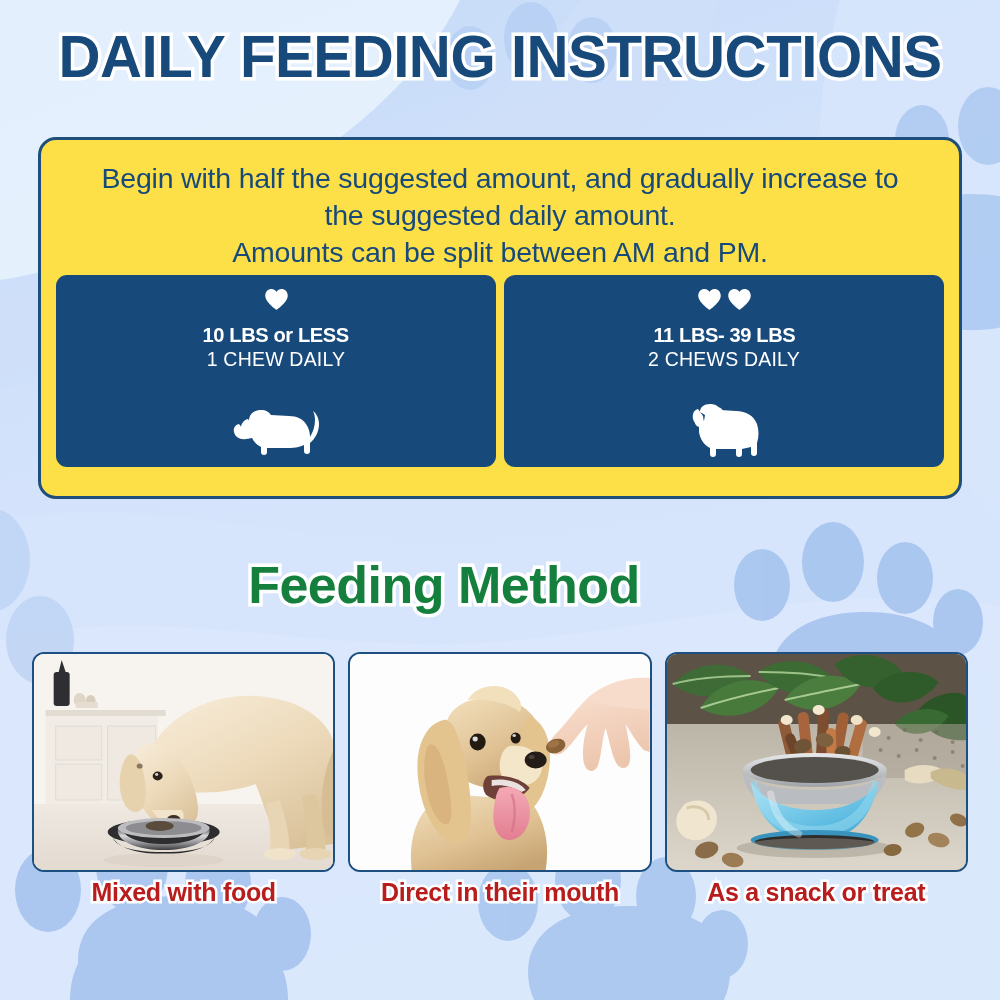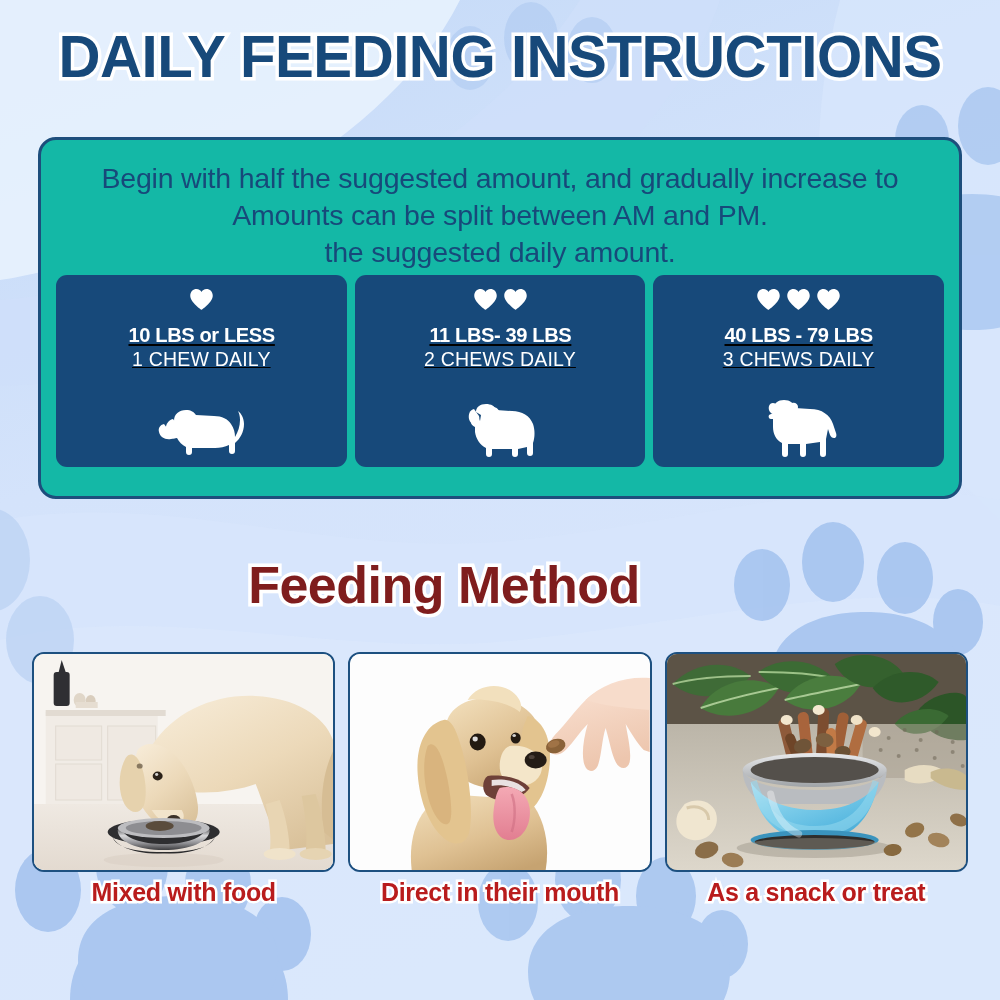--- a/index.html
+++ b/index.html
@@ -21,33 +21,33 @@
     font-size:60px; font-weight:bold; letter-spacing:-0.5px;
     color:#17497a;
     transform:scaleX(0.97);
     -webkit-text-stroke:7px #ffffff;
     paint-order:stroke fill;
   }
 
   
   .panel{
     position:absolute; left:38px; top:137px; width:924px; height:362px;
-    background:#14b8a6; border:3px solid #1d4e7c; border-radius:18px;
+    background:#fde047; border:3px solid #1d4e7c; border-radius:18px;
     z-index:4;
   }
   .panel-text{
     position:absolute; left:0; top:20px; width:100%;
     text-align:center; color:#17497a;
     font-size:28.5px; line-height:37px; letter-spacing:-0.2px;
   }
 
   
   .cards{
     position:absolute; left:15px; top:135px; right:15px;
-    display:flex; gap:8px;text-decoration:underline;
+    display:flex; gap:8px;
   }
   .wcard{
     flex:1 1 0; height:192px;
     background:#17497a; border-radius:11px;
     display:flex; flex-direction:column; align-items:center;
     padding-top:9px; position:relative;
   }
   .hearts{ display:flex; gap:5px; height:30px; align-items:center; }
   .heart{ width:25px; height:25px; fill:#ffffff; display:block; }
   .wtitle{
@@ -58,21 +58,21 @@
   .wsub{
     color:#ffffff; font-size:19.5px; margin-top:1px;
     letter-spacing:0.2px; white-space:nowrap;
   }
   .dog{ position:absolute; bottom:8px; left:50%; transform:translateX(-50%); }
   .dog svg{ display:block; fill:#ffffff; }
 
   
   .section-title{
     position:absolute; top:555px; left:0; width:888px; text-align:center;
-    z-index:5; font-size:52px; font-weight:bold; color:#7f1d1d;
+    z-index:5; font-size:52px; font-weight:bold; color:#15803d;
     letter-spacing:-0.5px;
     -webkit-text-stroke:7px #ffffff;
     paint-order:stroke fill;
   }
 
   
   .photos{
     position:absolute; left:32px; top:652px; width:936px; height:220px;
     display:flex; gap:13px; z-index:5;
   }
@@ -160,22 +160,22 @@
     <ellipse cx="40" cy="640" rx="34" ry="44"></ellipse>
   </g>
 </svg>
 
 <div class="page-title">DAILY FEEDING INSTRUCTIONS</div>
 
 <div class="panel">
 
   <div class="panel-text">
     <div>Begin with half the suggested amount, and gradually increase to</div>
+    <div>the suggested daily amount.</div>
     <div>Amounts can be split between AM and PM.</div>
-    <div>the suggested daily amount.</div>
   </div>
 
   <div class="cards">
 
     <div class="wcard">
       <div class="hearts">
         <svg class="heart" viewBox="0 0 24 22">
             <path d="M12 21 C12 21 1.2 13.6 1.2 7.4 C1.2 3.6 4 1 7.2 1 C9.5 1 11.2 2.3 12 3.9 C12.8 2.3 14.5 1 16.8 1 C20 1 22.8 3.6 22.8 7.4 C22.8 13.6 12 21 12 21 Z"></path>
           </svg>
       </div>
@@ -202,42 +202,20 @@
       <div class="wsub">2  CHEWS DAILY</div>
       <div class="dog">
         <svg width="80" height="62" viewBox="0 0 80 62">
           <path d="M16 15 C16 10 20 7 26 7 C31 7 35 9 36 13 L52 14 C62 14 70 19 73 27 C75 33 75 40 73 46 L73 56 C73 58 72 59 70 59 C68 59 67 58 67 56 L67 50 L58 52 L58 57 C58 59 57 60 55 60 C53 60 52 59 52 57 L52 52 L32 52 L32 57 C32 59 31 60 29 60 C27 60 26 59 26 57 L26 51 C20 48 16 42 15 35 L15 30 C12 29 10 26 11 23 C12 20 15 19 18 20 L20 24 L21 18 Z"></path>
           <path d="M14 12 C10 13 8 17 9 22 C10 26 13 28 16 27 C19 26 20 23 19 19 Z"></path>
           <path d="M34 10 C38 11 40 14 40 18 C40 21 38 23 35 23 C32 23 30 20 30 17 Z"></path>
         </svg>
       </div>
     </div>
 
-    <div class="wcard">
-      <div class="hearts">
-        <svg class="heart" viewBox="0 0 24 22">
-            <path d="M12 21 C12 21 1.2 13.6 1.2 7.4 C1.2 3.6 4 1 7.2 1 C9.5 1 11.2 2.3 12 3.9 C12.8 2.3 14.5 1 16.8 1 C20 1 22.8 3.6 22.8 7.4 C22.8 13.6 12 21 12 21 Z"></path>
-          </svg>
-        <svg class="heart" viewBox="0 0 24 22">
-            <path d="M12 21 C12 21 1.2 13.6 1.2 7.4 C1.2 3.6 4 1 7.2 1 C9.5 1 11.2 2.3 12 3.9 C12.8 2.3 14.5 1 16.8 1 C20 1 22.8 3.6 22.8 7.4 C22.8 13.6 12 21 12 21 Z"></path>
-          </svg>
-        <svg class="heart" viewBox="0 0 24 22">
-            <path d="M12 21 C12 21 1.2 13.6 1.2 7.4 C1.2 3.6 4 1 7.2 1 C9.5 1 11.2 2.3 12 3.9 C12.8 2.3 14.5 1 16.8 1 C20 1 22.8 3.6 22.8 7.4 C22.8 13.6 12 21 12 21 Z"></path>
-          </svg>
-      </div>
-      <div class="wtitle">40 LBS - 79 LBS</div>
-      <div class="wsub">3  CHEWS DAILY</div>
-      <div class="dog">
-        <svg width="86" height="64" viewBox="0 0 86 64">
-          <path d="M18 13 C18 8 22 5 28 5 C34 5 38 8 39 13 L54 14 C66 14 74 20 77 29 L80 38 C81 41 80 43 78 43 C76 43 75 42 74 40 L72 34 L70 44 L70 59 C70 61 69 62 67 62 C65 62 64 61 64 59 L64 47 L50 49 L50 59 C50 61 49 62 47 62 C45 62 44 61 44 59 L44 49 L32 49 L32 59 C32 61 31 62 29 62 C27 62 26 61 26 59 L26 48 C20 45 17 39 17 32 L17 24 L15 24 C13 24 12 22 13 20 L17 18 Z"></path>
-          <path d="M20 9 C17 7 14 8 13 11 C12 15 14 18 17 19 L20 19 Z"></path>
-          <path d="M36 8 C39 7 42 9 42 12 C42 15 40 17 37 16 L35 13 Z"></path>
-        </svg>
-      </div>
-    </div>
 
 
   </div>
 </div>
 
 <div class="section-title">Feeding Method</div>
 
 <div class="photos">
 
   <div class="photo">

